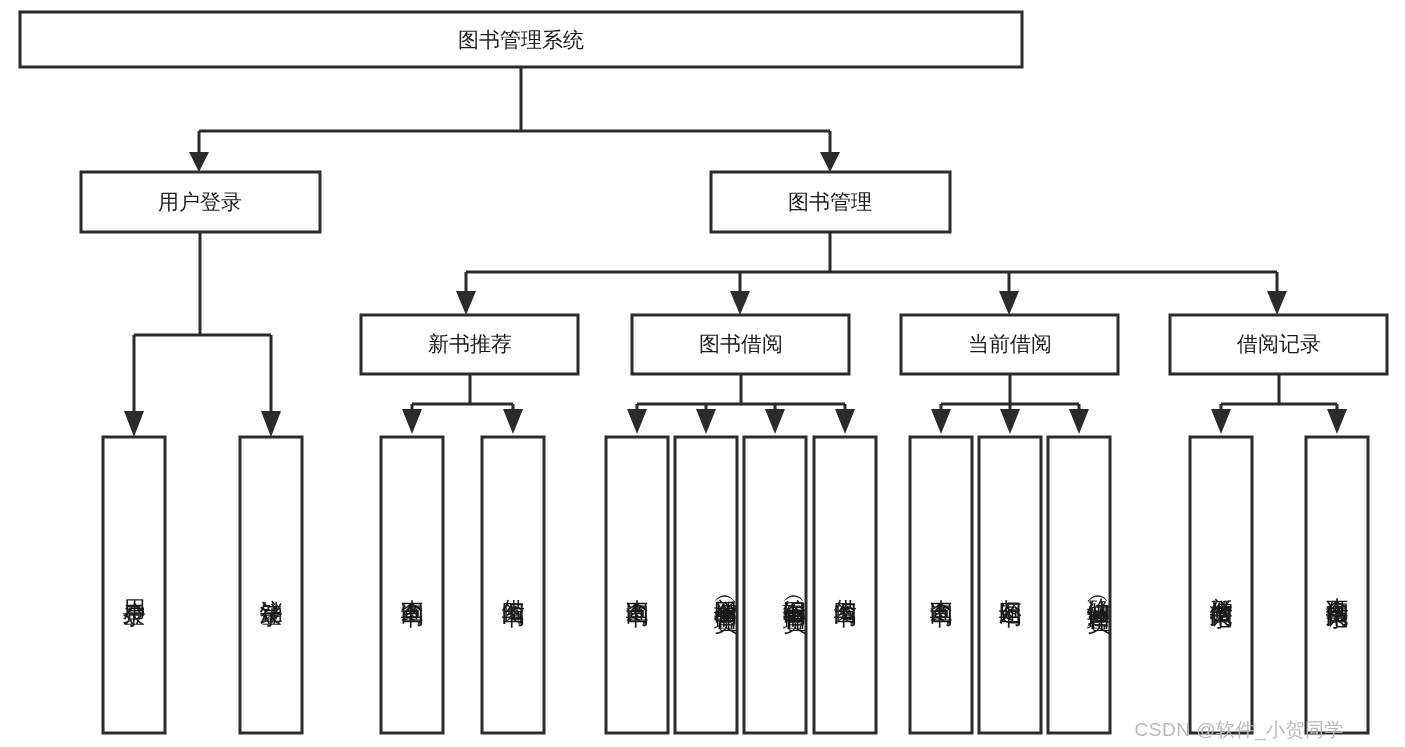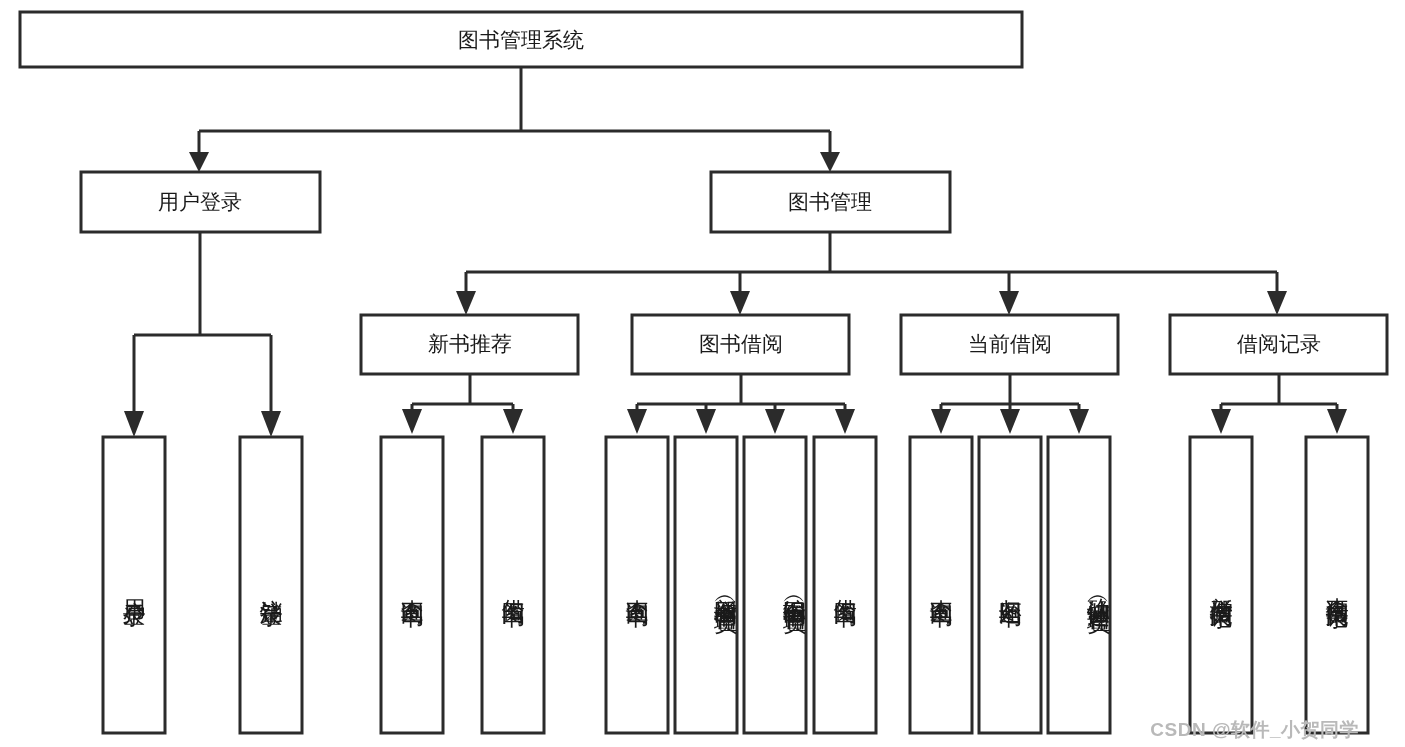--- a/index.html
+++ b/index.html
@@ -11,21 +11,20 @@
     width: 1405px;
     height: 747px;
     font-family: "Liberation Sans", "DejaVu Sans", sans-serif;
     overflow: hidden;
   }
   #diagram-root {
     position: relative;
     width: 1352px;
     height: 747px;
     background: #ffffff;
-    padding-left: 15px;
   }
   svg#tree-svg {
     position: absolute;
     left: 0;
     top: 0;
     width: 1405px;
     height: 747px;
   }
   .node-box {
     fill: #ffffff;
@@ -65,21 +64,20 @@
   }
   .watermark {
     position: absolute;
     right: 8px;
     bottom: 4px;
     font-family: "Liberation Sans", "DejaVu Sans", sans-serif;
     font-size: 19px;
     color: #b9b9b9;
     white-space: nowrap;
     letter-spacing: 0.5px;
-    font-weight: bold;
   }
 </style>
 </head>
 <body>
 
 <div id="diagram-root">
 
   <svg id="tree-svg" viewBox="0 0 1405 747">
 
     <g>

